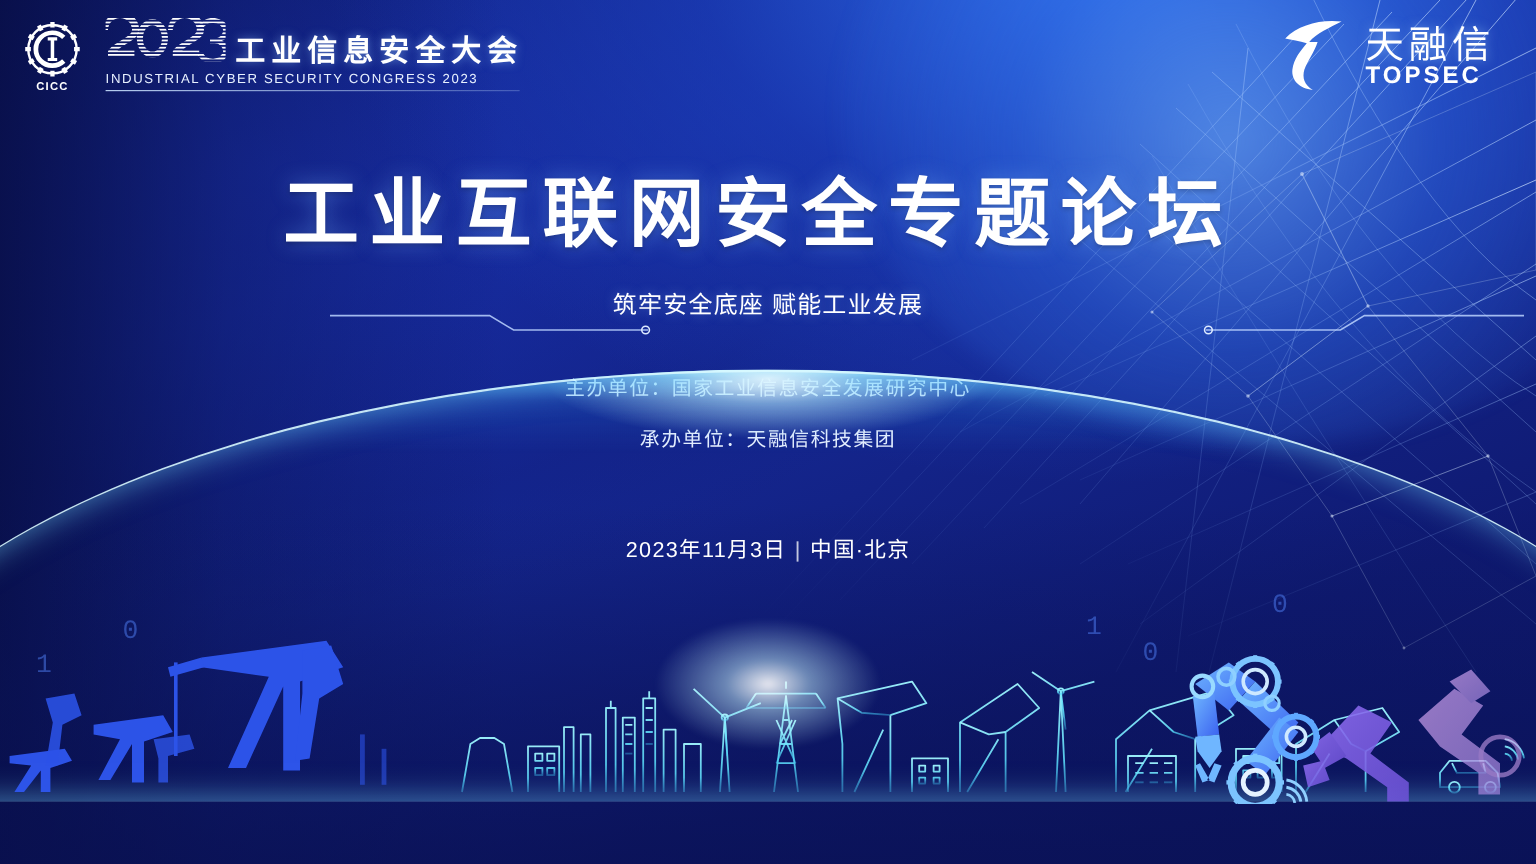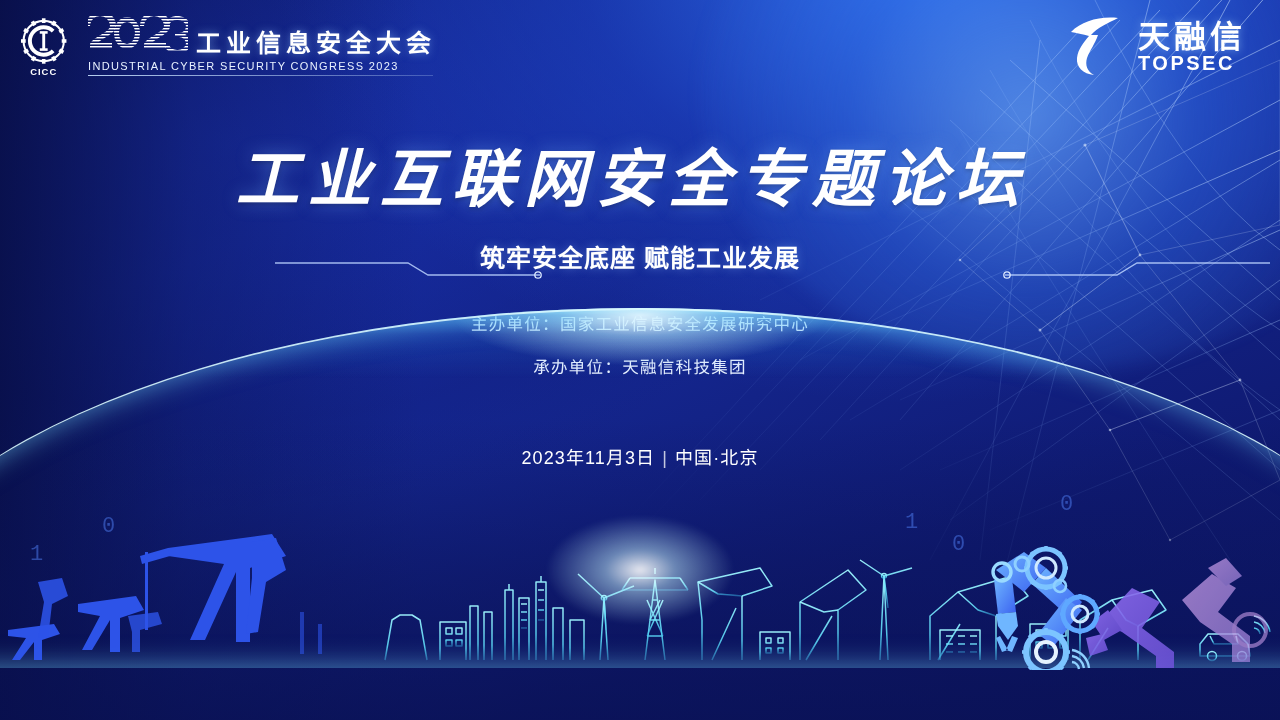--- a/index.html
+++ b/index.html
@@ -114,21 +114,21 @@
     right: 34px;
     top: 14px;
     display: flex;
     align-items: center;
     gap: 8px;
   }
   .topsec-mark { width: 62px; height: 66px; display:block; }
   .topsec-words { display: flex; flex-direction: column; align-items: flex-start; }
   .topsec-cn {
     font-size: 32px;
-    font-weight: 700;
+    font-weight: 400;
     letter-spacing: 4px;
     color: #ffffff;
     line-height: 1.05;
     text-shadow: 0 0 9px rgba(160,210,255,0.6);
   }
   .topsec-en {
     font-size: 20px;
     font-weight: 700;
     letter-spacing: 2.5px;
     color: #ffffff;
@@ -142,35 +142,34 @@
     top: 148px;
     left: 0; right: 16px;
     text-align: center;
     font-size: 63px;
     font-weight: 700;
     letter-spacing: 9px;
     color: #ffffff;
     line-height: 1;
     text-shadow: 0 0 18px rgba(120,180,255,0.45), 0 2px 4px rgba(0,0,20,0.3);
     white-space: nowrap;
-    font-style: italic;
   }
   .sub-row {
     position: absolute;
     top: 238px;
     left: 0; right: 0;
     display: flex;
     align-items: center;
     justify-content: center;
   }
   .slogan {
-    font-size: 25px;
+    font-size: 20px;
     color: #ffffff;
     letter-spacing: 1px;
-    font-weight: 700;
+    font-weight: 400;
     white-space: nowrap;
     text-shadow: 0 0 10px rgba(140,190,255,0.4);
   }
   .deco-line { position: absolute; top: 248px; left:0; right:0; height: 36px; pointer-events: none; }
 
   .org-block {
     position: absolute;
     top: 316px;
     left: 0; right: 0;
     text-align: center;

